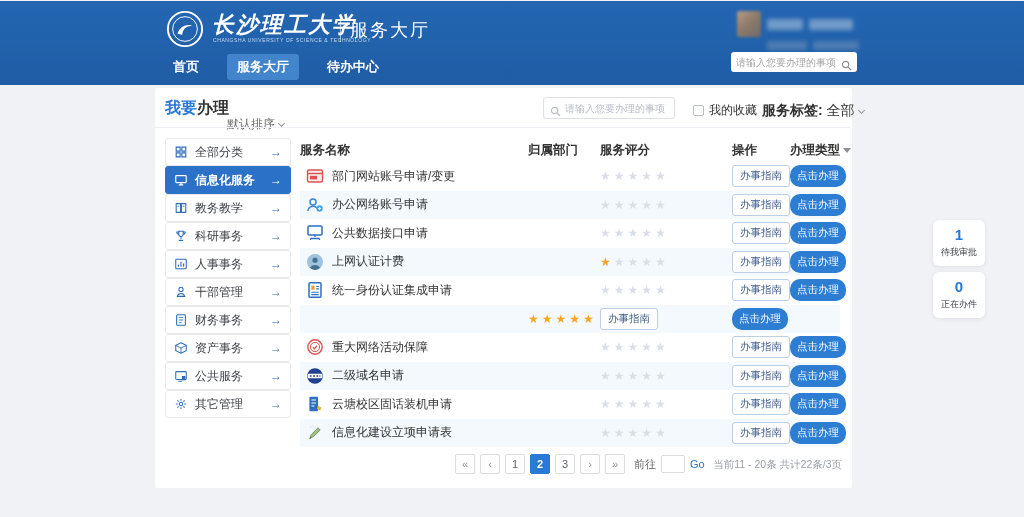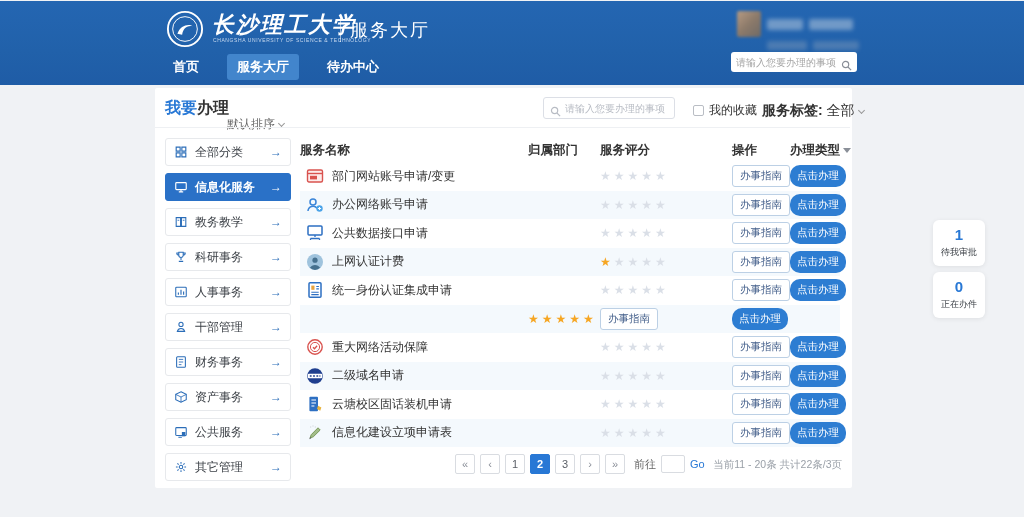--- a/index.html
+++ b/index.html
@@ -46,21 +46,21 @@
                border-radius:3px; display:flex; align-items:center; padding:0 6px; gap:4px; background:#fff; }
   .tb-search input { flex:1; border:0; outline:0; font-size:10px; background:transparent; min-width:0; color:#444; }
   .tb-search input::placeholder { color:#b8bcc4; }
   .tb-fav { position:absolute; left:538px; top:14px; display:flex; align-items:center; gap:5px; font-size:12px; color:#333; cursor:pointer; }
   .cb { width:11px; height:11px; border:1px solid #b9bdc4; border-radius:2px; background:#fff; }
   .tb-tag { position:absolute; left:607px; top:14px; font-size:14px; color:#333; cursor:pointer; white-space:nowrap; }
   .tb-tag .lbl { font-weight:bold; }
 
   
   .side { position:absolute; left:10px; top:50px; width:126px; }
-  .side-item { height:28px; border:1px solid #e7e9ec; border-radius:3px; margin-bottom:7px;
+  .side-item { height:28px; border:1px solid #e7e9ec; border-radius:3px; 
                display:flex; align-items:center; padding:0 8px; cursor:pointer; background:#fff; }
   .side-item .icon { width:14px; height:14px; color:#2b6db8; flex:0 0 auto; }
   .side-item .icon svg { width:14px; height:14px; display:block; }
   .side-item .lab { font-size:12px; color:#3a3f45; margin-left:7px; white-space:nowrap; }
   .side-item .arr { margin-left:auto; color:#2b6db8; font-size:12px; }
   .side-item.active { background:#2a71c7; border-color:#2a71c7; }
   .side-item.active .lab { color:#fff; font-weight:bold; }
   .side-item.active .icon, .side-item.active .arr { color:#fff; }
 
   

